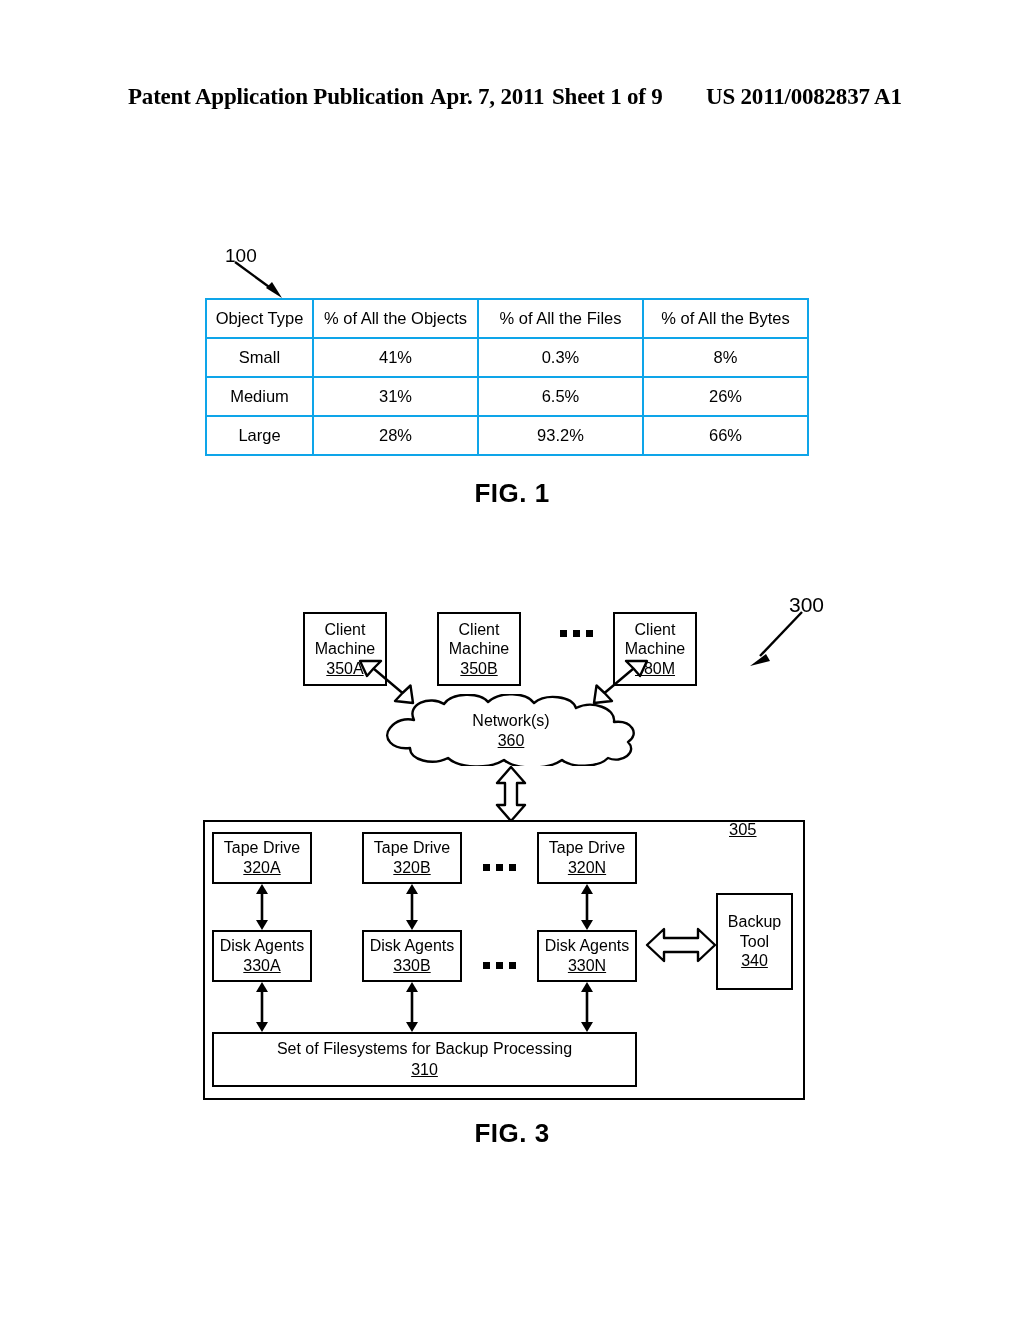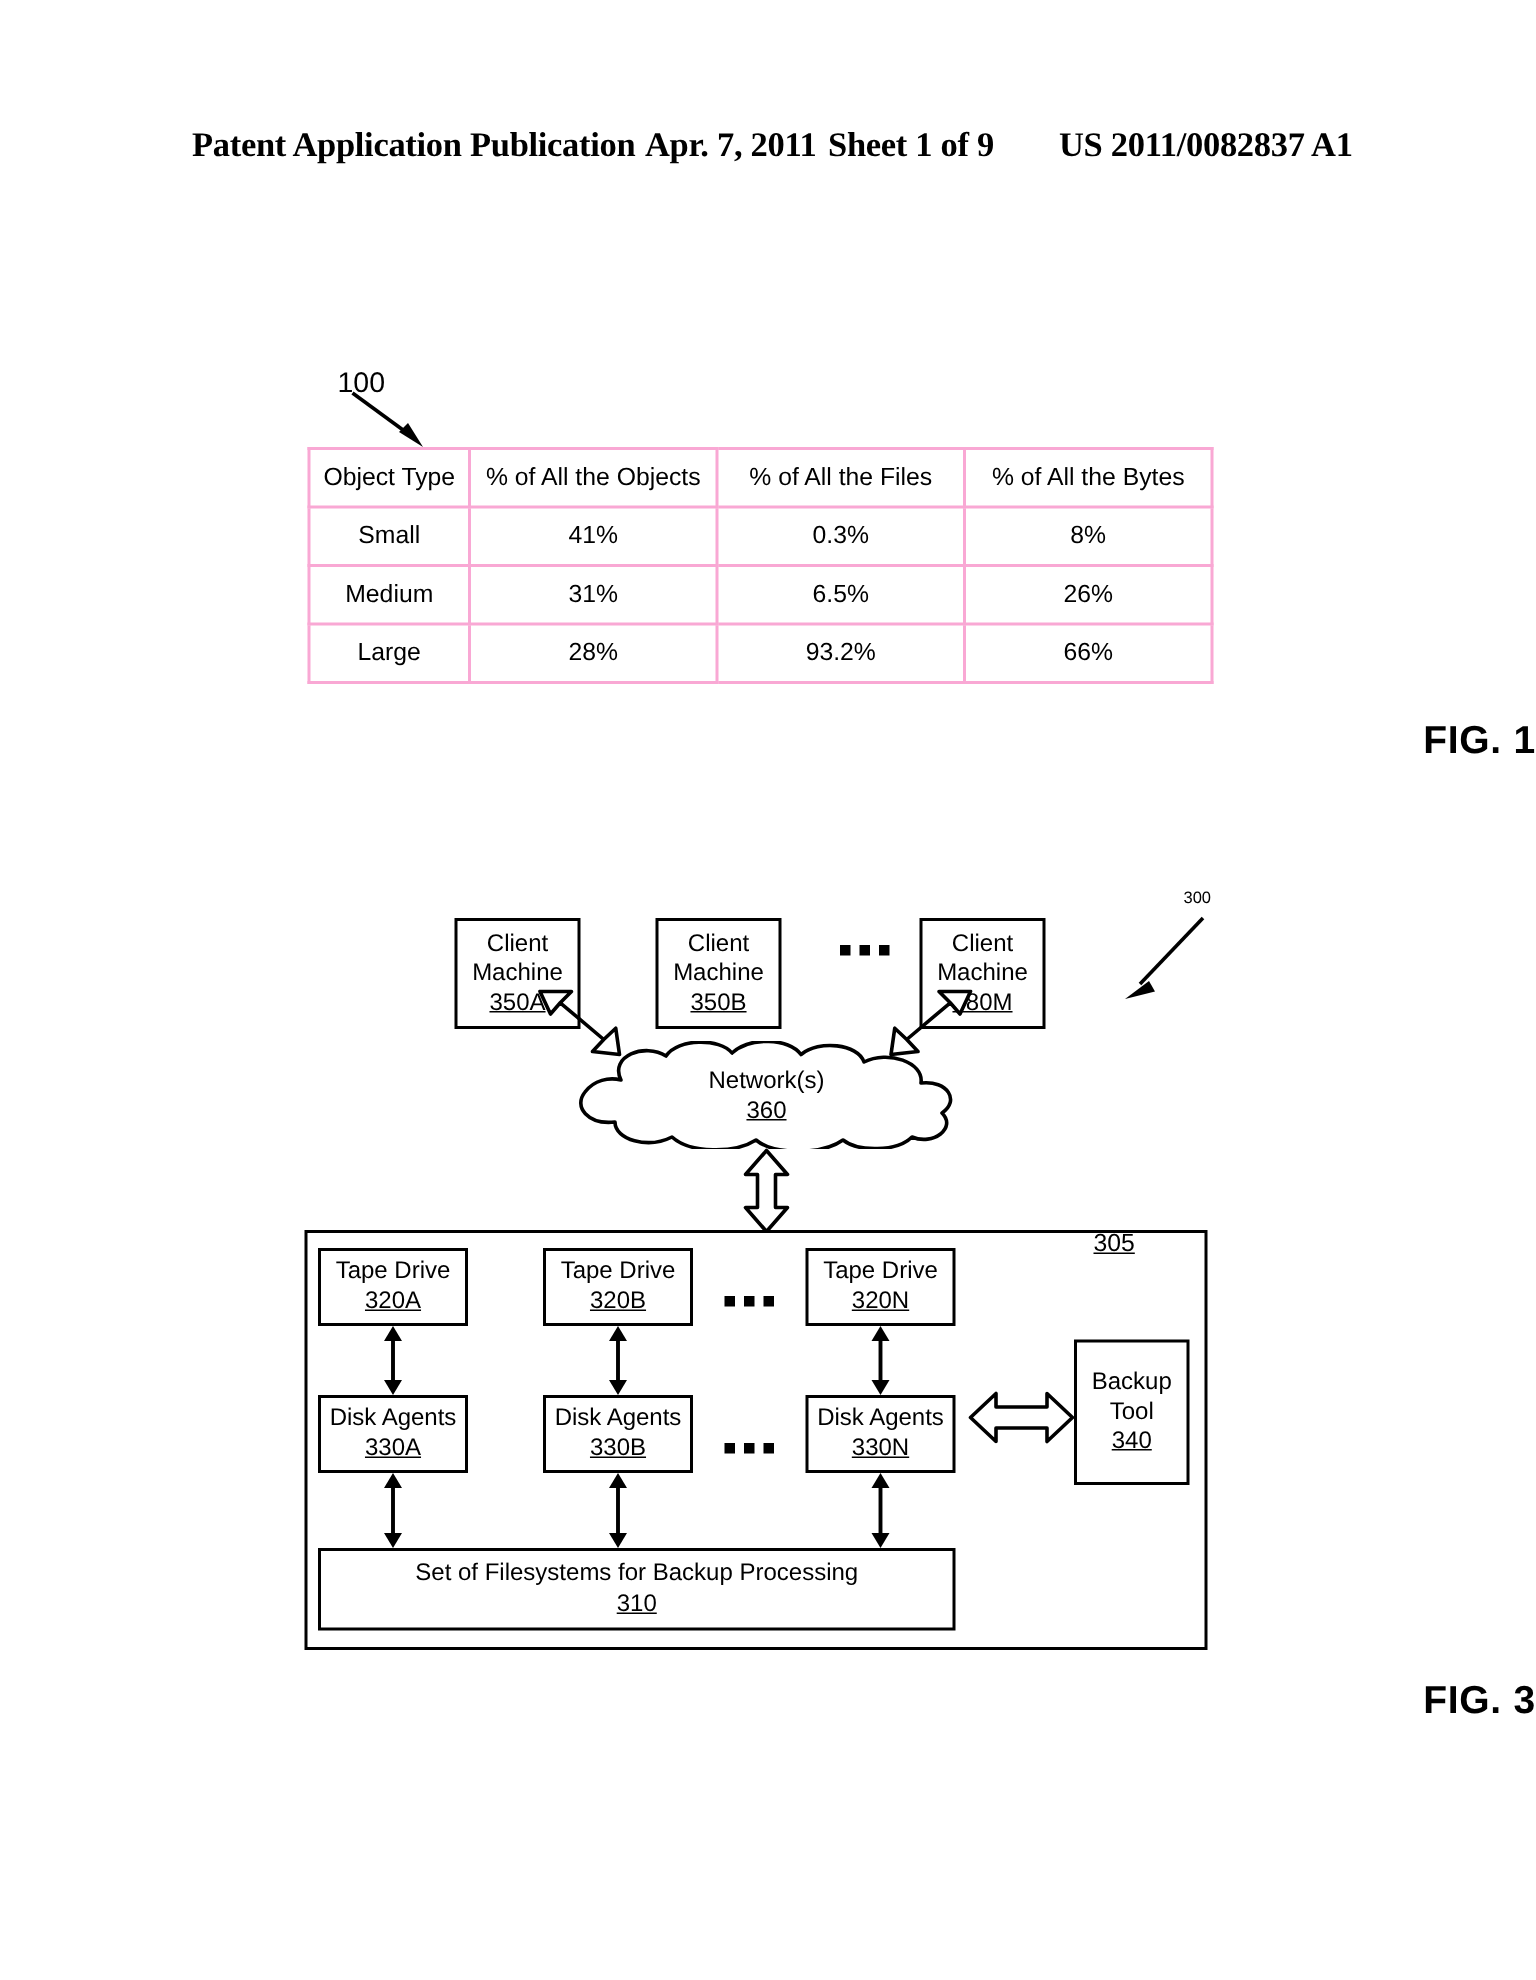--- a/index.html
+++ b/index.html
@@ -44,21 +44,21 @@
     width: 602px;
     height: 158px;
   }
   table.obj-table {
     border-collapse: collapse;
     width: 602px;
     height: 158px;
     table-layout: fixed;
   }
   table.obj-table td {
-    border: 2px solid #f9a8d4;
+    border: 2px solid #0ea5e9;
     text-align: center;
     vertical-align: middle;
     font-size: 16.5px;
     font-family: "Liberation Sans", sans-serif;
     padding: 0;
     height: 39px;
   }
   table.obj-table col.c1 { width: 107px; }
   table.obj-table col.c2 { width: 165px; }
   table.obj-table col.c3 { width: 165px; }
@@ -75,21 +75,21 @@
     left: 232px;
     top: 258px;
     width: 60px;
     height: 45px;
   }
 
   .fig-caption {
     position: absolute;
     width: 1024px;
     left: 0;
-    text-align: right;
+    text-align: center;
     font-size: 26px;
     font-weight: bold;
     letter-spacing: 0.5px;
     font-family: "Liberation Sans", sans-serif;
   }
   #fig1-caption { top: 478px; }
   #fig3-caption { top: 1118px; }
 
   
   .node-box {
@@ -121,21 +121,21 @@
   .dots i {
     display: block;
     width: 7px;
     height: 7px;
     background: #000;
   }
   #dots-client { left: 560px; top: 630px; }
   #dots-tape   { left: 483px; top: 864px; }
   #dots-disk   { left: 483px; top: 962px; }
 
-  .ref-300 { position: absolute; left: 789px; top: 593px; font-size: 11px; }
+  .ref-300 { position: absolute; left: 789px; top: 593px; font-size: 21px; }
   .leader-300 { position: absolute; left: 744px; top: 608px; width: 64px; height: 62px; }
 
   
   #cloud-wrap { position: absolute; left: 376px; top: 694px; width: 270px; height: 72px; }
   #cloud-label {
     position: absolute;
     left: 376px;
     top: 711px;
     width: 270px;
     text-align: center;

